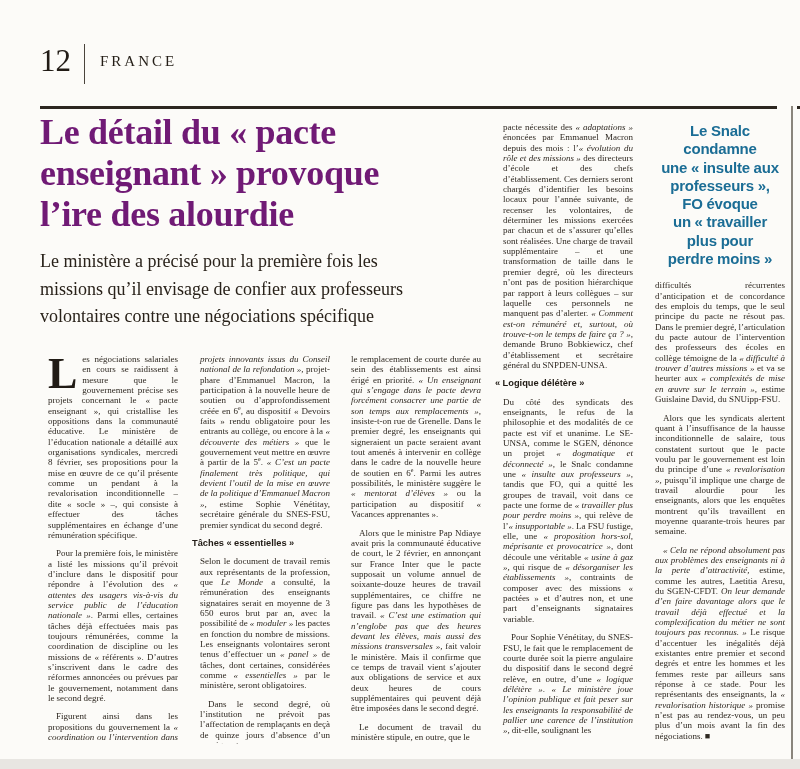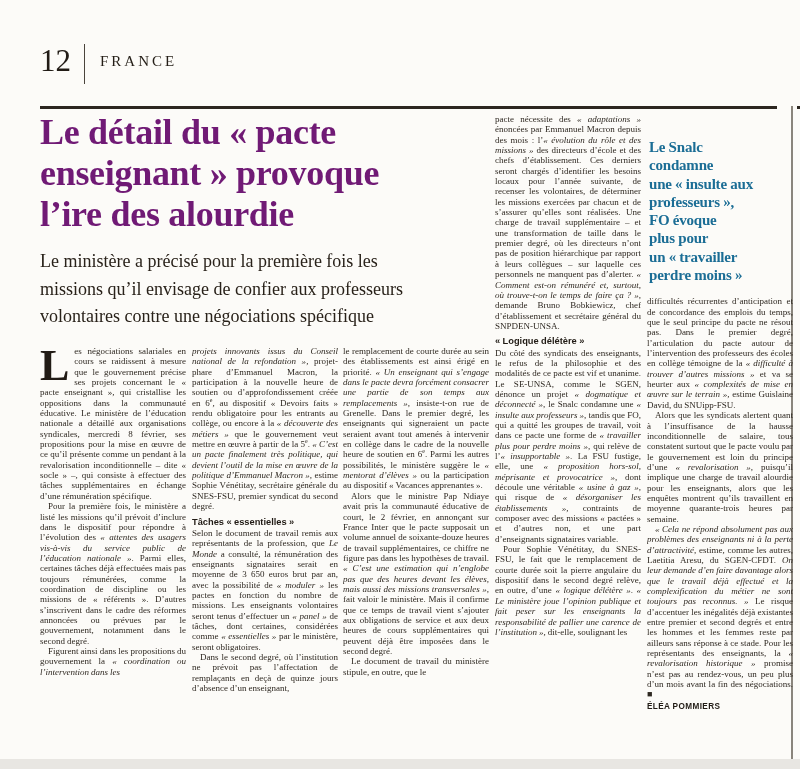--- a/index.html
+++ b/index.html
@@ -27,29 +27,29 @@
   .standfirst span { display:block; }
   
   .col { position:absolute; width:146px; overflow:hidden;
          font-size:9px; line-height:10.35px; text-align:justify;
          word-spacing:-0.2px; color:#2e2821; }
   .col-0 { left:40px;  top:346px; height:398px; }
   .col-1 { left:192px; top:346px; height:398px; }
   .col-2 { left:343px; top:346px; height:398px; }
   .col-3 { left:495px; top:114px; height:630px; }
   .col-4 { left:647px; top:114px; height:630px; }
-  .body-p { margin:0; }
+  .body-p { margin:8px; }
   .body-p.indent { text-indent:8px; }
   .body-p sup { font-size:6px; line-height:0; }
   .dropcap { float:left; font-size:44px; line-height:35px; padding:2px 5px 0 0;
              font-weight:600; color:#211b15; }
   .subhead { margin:5px 0 1px; font-family:"Liberation Sans", sans-serif;
              font-weight:700; font-size:9.3px; color:#211b15; text-align:left; }
-  .pullquote { margin:24px 2px 12px; 
-               font-family:Liberation Serif, serif; font-weight:700;
+  .pullquote { margin:8px 2px 12px; text-align:center;
+               font-family:Liberation Sans, sans-serif; font-weight:700;
                font-size:15px; line-height:18.3px; letter-spacing:-0.2px; }
   .pullquote span { display:block; }
   .byline { margin-top:2px; text-align:left; font-family:"Liberation Sans", sans-serif;
             font-weight:700; font-size:8.2px; letter-spacing:0.4px; color:#211b15; }
 </style>
 </head>
 <body>
 
 <div class="page">
 
@@ -99,22 +99,22 @@
       <p class="body-p">Du côté des syndicats des enseignants, le refus de la philosophie et des modalités de ce pacte est vif et unanime. Le SE-UNSA, comme le SGEN, dénonce un projet <i>« dogmatique et déconnecté »</i>, le Snalc condamne une <i>« insulte aux professeurs »</i>, tandis que FO, qui a quitté les groupes de travail, voit dans ce pacte une forme de <i>« travailler plus pour perdre moins »</i>, qui relève de l’<i>« insupportable »</i>. La FSU fustige, elle, une <i>« proposition hors-sol, méprisante et provocatrice »</i>, dont découle une véritable <i>« usine à gaz »</i>, qui risque de <i>« désorganiser les établissements »</i>, contraints de composer avec des missions « pactées » et d’autres non, et une part d’enseignants signataires variable.</p>
       <p class="body-p indent">Pour Sophie Vénétitay, du SNES-FSU, le fait que le remplacement de courte durée soit la pierre angulaire du dispositif dans le second degré relève, en outre, d’une <i>« logique délétère »</i>. <i>« Le ministère joue l’opinion publique et fait peser sur les enseignants la responsabilité de pallier une carence de l’institution »</i>, dit-elle, soulignant les</p>
     </div>
   <div class="col col-4">
       <div class="pullquote" style="color: rgb(27, 109, 149);">
         <span>Le Snalc</span>
         <span>condamne</span>
         <span>une « insulte aux</span>
         <span>professeurs »,</span>
         <span>FO évoque</span>
+        <span>un « travailler</span>
         <span>plus pour</span>
-        <span>un « travailler</span>
         <span>perdre moins »</span>
       </div>
       <p class="body-p">difficultés récurrentes d’anticipation et de concordance des emplois du temps, que le seul principe du pacte ne résout pas. Dans le premier degré, l’articulation du pacte autour de l’intervention des professeurs des écoles en collège témoigne de la <i>« difficulté à trouver d’autres missions »</i> et va se heurter aux <i>« complexités de mise en œuvre sur le terrain »</i>, estime Guislaine David, du SNUipp-FSU.</p>
       <p class="body-p indent">Alors que les syndicats alertent quant à l’insuffisance de la hausse inconditionnelle de salaire, tous constatent surtout que le pacte voulu par le gouvernement est loin du principe d’une <i>« revalorisation »</i>, puisqu’il implique une charge de travail alourdie pour les enseignants, alors que les enquêtes montrent qu’ils travaillent en moyenne quarante-trois heures par semaine.</p>
       <p class="body-p indent"><i>« Cela ne répond absolument pas aux problèmes des enseignants ni à la perte d’attractivité</i>, estime, comme les autres, Laetitia Aresu, du SGEN-CFDT. <i>On leur demande d’en faire davantage alors que le travail déjà effectué et la complexification du métier ne sont toujours pas reconnus. »</i> Le risque d’accentuer les inégalités déjà existantes entre premier et second degrés et entre les hommes et les femmes reste par ailleurs sans réponse à ce stade. Pour les représentants des enseignants, la <i>« revalorisation historique »</i> promise n’est pas au rendez-vous, un peu plus d’un mois avant la fin des négociations. ■</p>
       <div class="byline">ÉLÉA POMMIERS</div>
     </div>
 
 </div>
 

